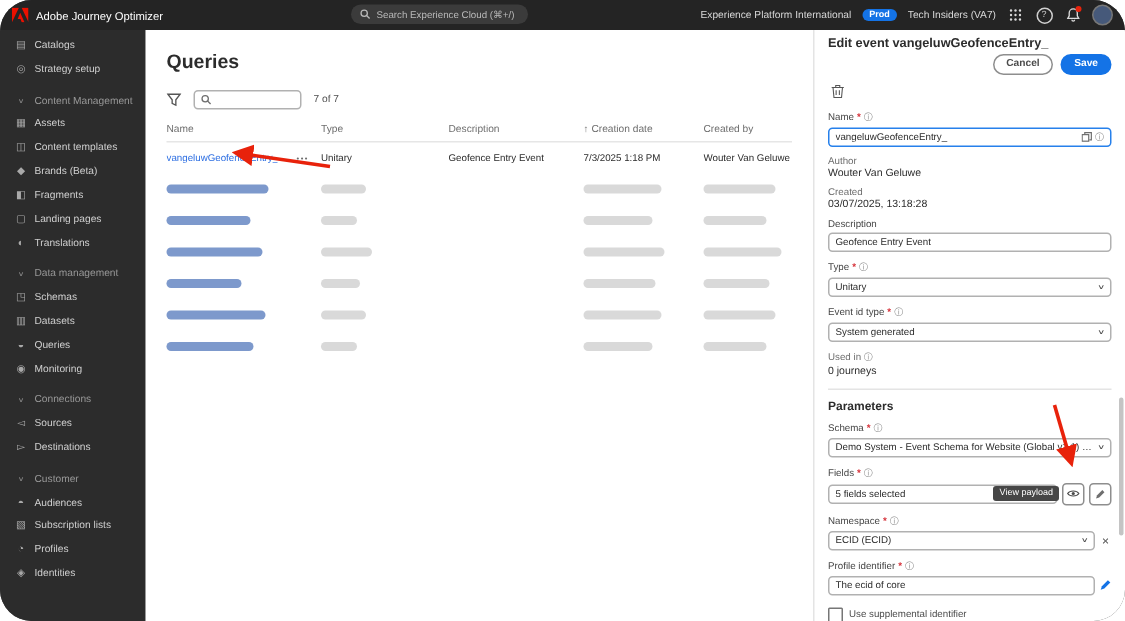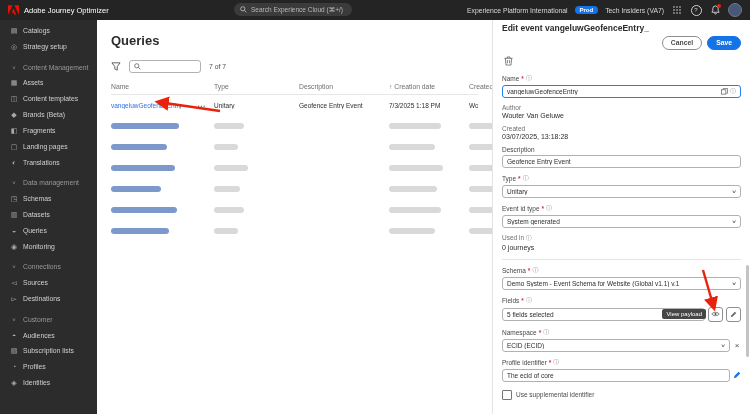--- a/index.html
+++ b/index.html
@@ -1,17 +1,17 @@
 <!DOCTYPE html>
 <html><head>
 <meta charset="utf-8">
 <style>
   html,body{margin:0;padding:0;background:#fff;}
   body{width:750px;height:414px;overflow:hidden;font-family:"Liberation Sans",sans-serif;-webkit-font-smoothing:antialiased;}
-  .app{position:relative;width:750px;height:414px;overflow:hidden;background:#404040;}
+  .app{position:relative;width:750px;height:414px;overflow:hidden;background:#404040;border-radius:21px;}
 
   
   .topbar{height:20px;background:#242424;display:flex;align-items:center;position:relative;color:#e3e3e3;}
   .tb-left{display:flex;align-items:center;gap:5px;padding-left:8px;}
   .tb-title{font-size:7.5px;color:#fff;white-space:nowrap;}
   .tb-search{position:absolute;left:234px;top:3px;width:118px;height:13px;background:#3b3b3b;border-radius:7px;display:flex;align-items:center;gap:4px;padding:0 6px;color:#b9b9b9;font-size:6.5px;cursor:pointer;box-sizing:border-box;}
   .tb-search span{white-space:nowrap;}
   .tb-right{margin-left:auto;display:flex;align-items:center;gap:7px;padding-right:8px;font-size:6.8px;color:#d9d9d9;}
   .tb-right .txt{white-space:nowrap;}
   .tb-badge{background:#1473e6;color:#fff;font-size:6px;font-weight:700;padding:1px 5px;border-radius:7px;}
@@ -47,21 +47,21 @@
   .cell{white-space:nowrap;overflow:hidden;}
   .name-cell{display:flex;align-items:center;justify-content:space-between;padding-right:8px;}
   .link{color:#2c6ee2;text-decoration:none;cursor:pointer;white-space:nowrap;overflow:hidden;}
   .more{cursor:pointer;}
   .more::after{content:"\2022\2022\2022";letter-spacing:1px;font-size:5px;color:#6e6e6e;}
   .bar{height:6px;border-radius:3px;display:inline-block;}
   .bar-blue{background:#7d99cc;}
   .bar-gray{background:#d9d9d9;}
 
   
-  .panel{width:258px;flex:none;background:#fff;border-left:1px solid #e4e4e4;box-sizing:border-box;padding:3px 9px 0 9px;position:relative;font-size:6.5px;color:#4b4b4b;}
+  .panel{width:208px;flex:none;background:#fff;border-left:1px solid #e4e4e4;box-sizing:border-box;padding:3px 9px 0 9px;position:relative;font-size:6.5px;color:#4b4b4b;}
   .p-title{font-size:8.5px;font-weight:700;color:#2c2c2c;line-height:1.2;}
   .p-actions{display:flex;justify-content:flex-end;gap:5px;margin-top:3px;}
   .btn{border-radius:8px;padding:2.5px 8px;font-size:6.8px;font-weight:700;cursor:pointer;line-height:1;}
   .btn-secondary{border:1.3px solid #8e8e8e;color:#4b4b4b;background:#fff;}
   .btn-primary{background:#1473e6;border:1.3px solid #1473e6;color:#fff;}
   .trash-btn{margin-top:5px;width:13px;height:13px;display:flex;align-items:center;justify-content:center;cursor:pointer;}
   .f-label{display:flex;align-items:center;gap:2px;margin-top:6px;color:#464646;white-space:nowrap;}
   .req{color:#d7373f;font-weight:700;}
   .info-icon::before{content:"\24D8";color:#8a8a8a;font-size:6px;}
   .input,.select{height:13px;border:1px solid #b1b1b1;border-radius:3px;display:flex;align-items:center;padding:0 4px;background:#fff;color:#2c2c2c;box-sizing:border-box;margin-top:2px;cursor:pointer;}
@@ -391,20 +391,21 @@
           <span class="info-icon"></span>
         </div>
       <div class="select">
         <span class="sel-text">System generated</span>
       </div>
 
       <div class="meta-label"><span>Used in</span> <span class="info-icon"></span></div>
       <div class="meta-value">0 journeys</div>
 
       <div class="p-div"></div>
+      <div class="p-section-title">Parameters</div>
 
       <div class="f-label">
           <span>Schema</span>
           <span class="req">*</span>
           <span class="info-icon"></span>
         </div>
       <div class="select">
         <span class="sel-text">Demo System - Event Schema for Website (Global v1.1) v.1</span>
       </div>
 

